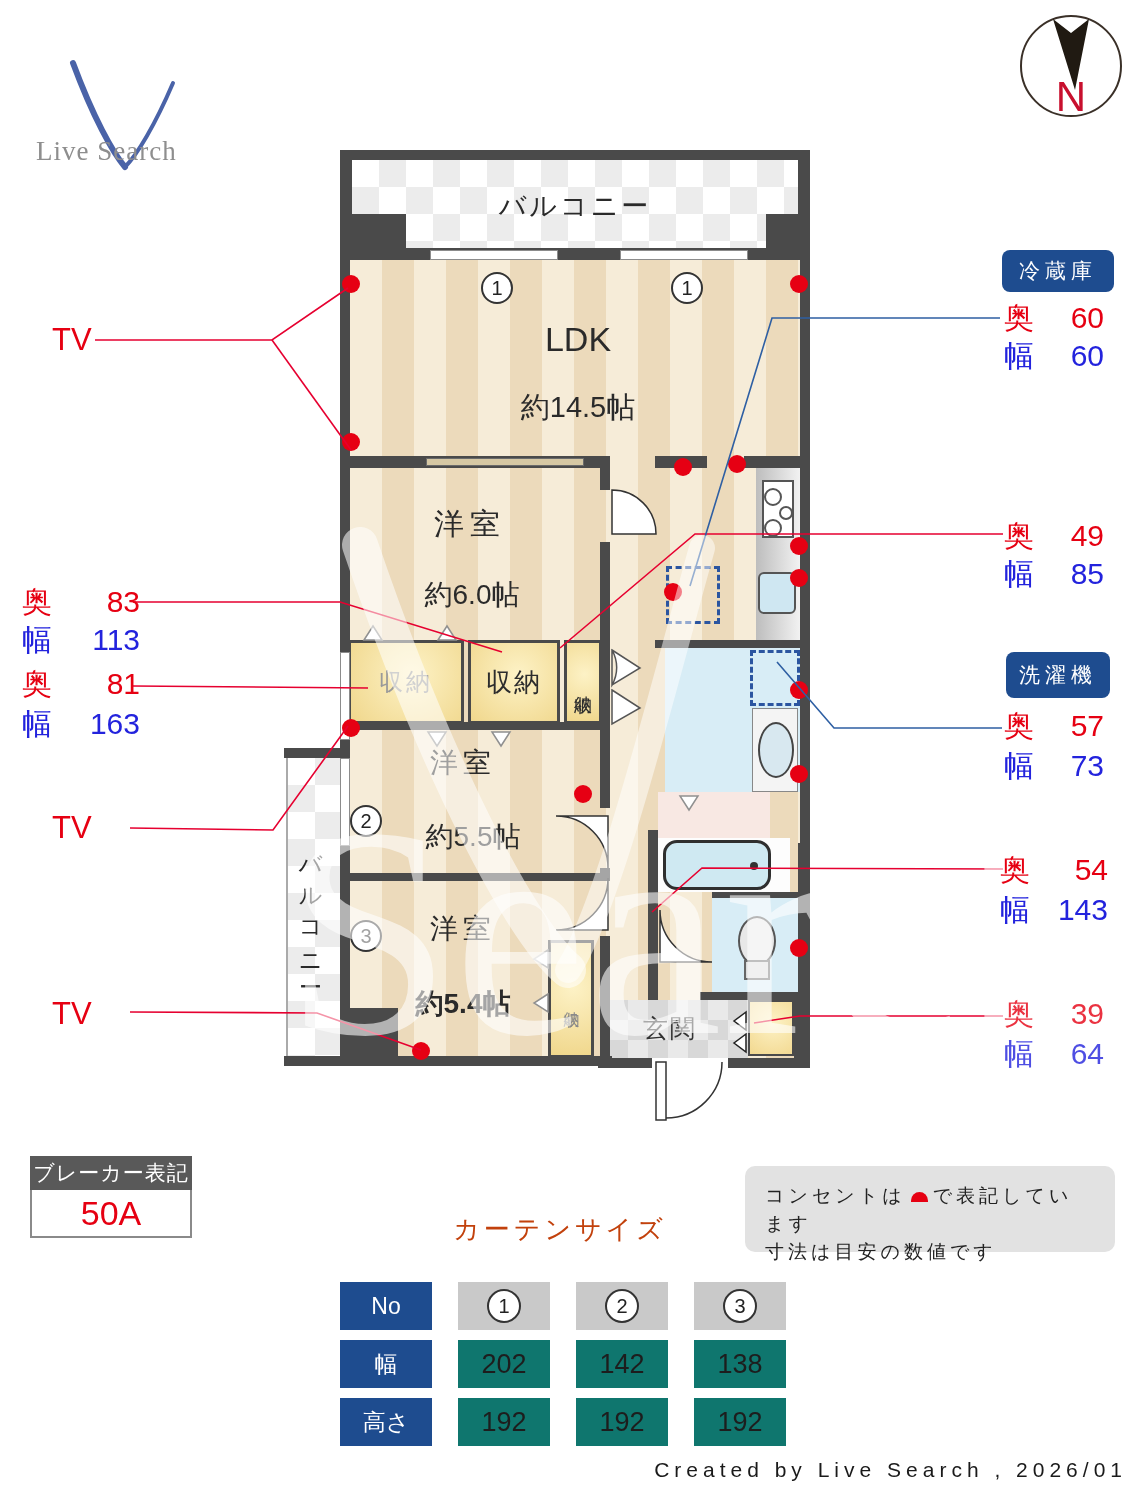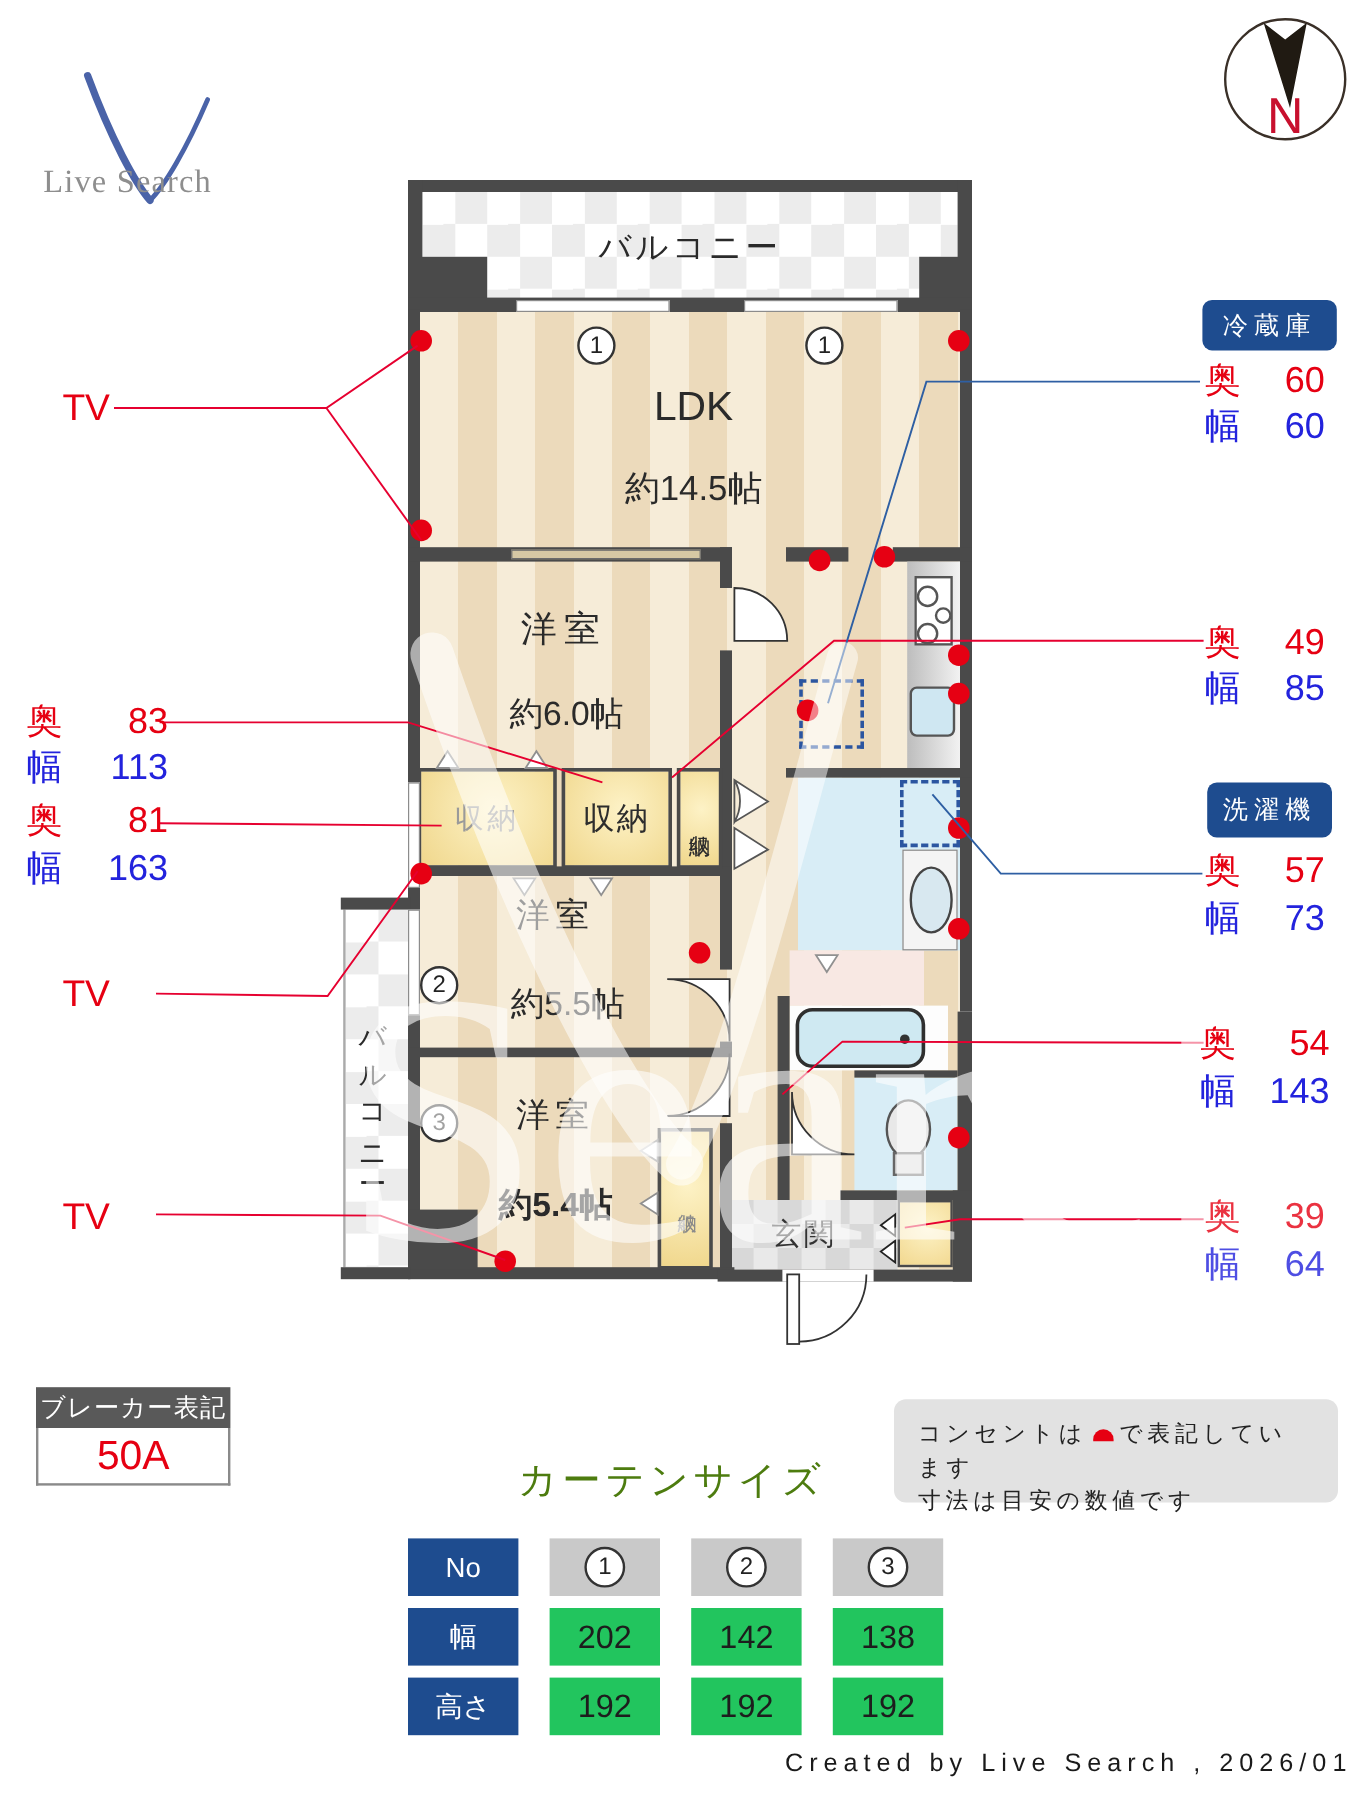--- a/index.html
+++ b/index.html
@@ -23,21 +23,21 @@
   .badge{position:absolute;background:#1e4c8f;color:#fff;border-radius:8px;display:flex;align-items:center;justify-content:center;
          font-size:21px;letter-spacing:5px;z-index:6;}
   .win{position:absolute;background:#fff;border:1px solid #8c8c8c;box-sizing:border-box;z-index:3;}
   .beigewin{position:absolute;background:#d6c8a4;border:1px solid #6b6b6b;box-sizing:border-box;z-index:3;}
   .fixture{position:absolute;box-sizing:border-box;z-index:3;}
   .dome{display:inline-block;width:17px;height:10px;background:#e60012;border-radius:9px 9px 0 0;margin:0 5px;vertical-align:baseline;}
   .ctable{position:absolute;left:340px;top:1282px;display:grid;grid-template-columns:92px 92px 92px 92px;column-gap:26px;row-gap:10px;z-index:6;}
   .cell{height:48px;display:flex;align-items:center;justify-content:center;box-sizing:border-box;}
   .chead{background:#1e4c8f;color:#fff;font-size:23px;}
   .ccirc{background:#c9c9c9;}
-  .cval{background:#22c55e;font-size:27px;color:#1d1d1d;}
+  .cval{background:#0f766e;font-size:27px;color:#1d1d1d;}
   .circ{width:34px;height:34px;border-radius:50%;background:#fff;border:2px solid #333;display:flex;align-items:center;justify-content:center;font-size:20px;box-sizing:border-box;}
   .watermark-text{position:absolute;left:-350px;top:760px;font-family:"Liberation Serif","DejaVu Serif",serif;
         font-size:300px;color:rgba(255,255,255,0.58);letter-spacing:2px;white-space:nowrap;z-index:5;pointer-events:none;}
   svg{display:block;}
 </style>
 </head>
 <body>
 
 <div class="page">
 
@@ -294,21 +294,21 @@
   </div>
 
   <div class="abs" style="left:30px;top:1156px;width:162px;height:34px;background:#595959;color:#fff;display:flex;align-items:center;justify-content:center;font-size:21px;letter-spacing:1px;z-index:6;">ブレーカー表記</div>
   <div class="abs" style="left:30px;top:1190px;width:162px;height:48px;background:#fff;border:2px solid #8a8a8a;border-top:none;box-sizing:border-box;display:flex;align-items:center;justify-content:center;font-size:34px;color:#e60012;z-index:6;">50A</div>
 
   <div class="abs" style="left:745px;top:1166px;width:370px;height:86px;background:#e2e2e2;border-radius:10px;box-sizing:border-box;padding:16px 20px;font-size:19px;letter-spacing:4px;color:#222;line-height:28px;z-index:6;">
     <div><span>コンセントは</span><span class="dome"></span><span>で表記しています</span></div>
     <div>寸法は目安の数値です</div>
   </div>
 
-  <div class="abs" style="left:400px;top:1212px;width:320px;text-align:center;font-size:32px;letter-spacing:4px;color:#4d7c0f;z-index:6;">カーテンサイズ</div>
+  <div class="abs" style="left:400px;top:1212px;width:320px;text-align:center;font-size:26px;letter-spacing:4px;color:#c2410c;z-index:6;">カーテンサイズ</div>
   <div class="ctable">
     <div class="cell chead">No</div>
     <div class="cell ccirc">
         <span class="circ">
           <span>1</span>
         </span>
       </div>
     <div class="cell ccirc">
         <span class="circ">
           <span>2</span>

